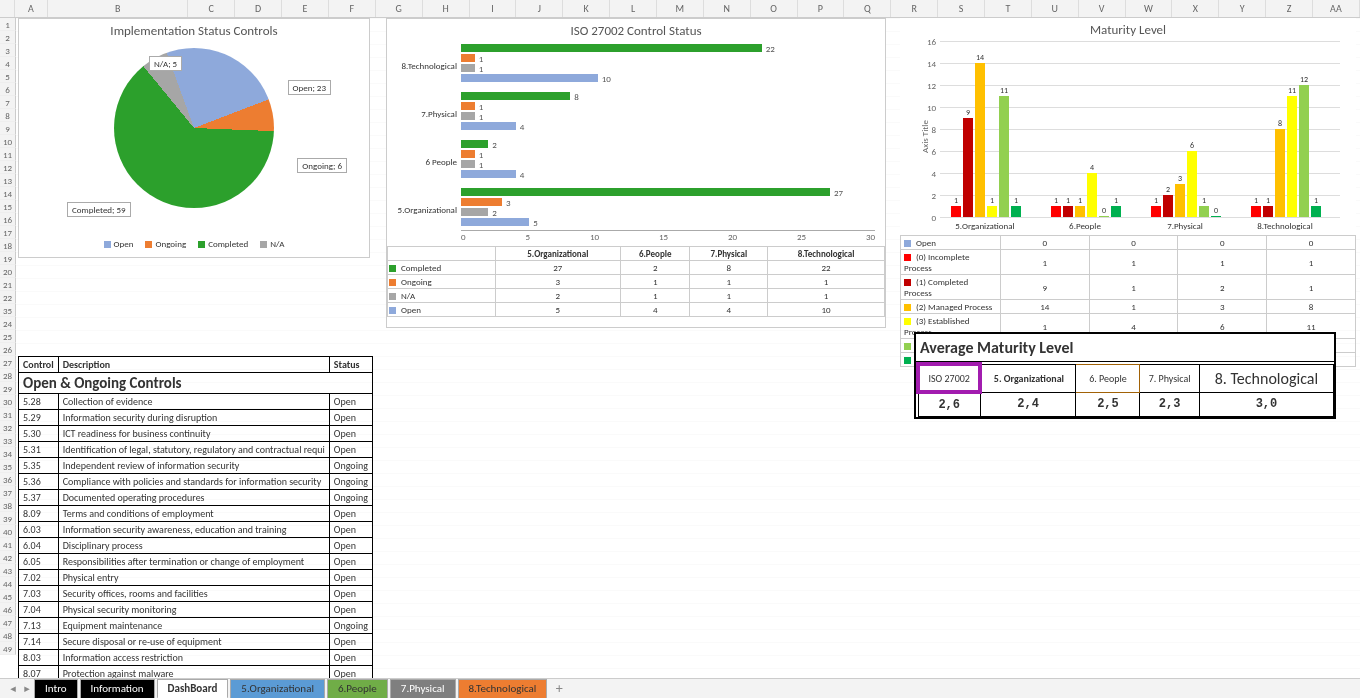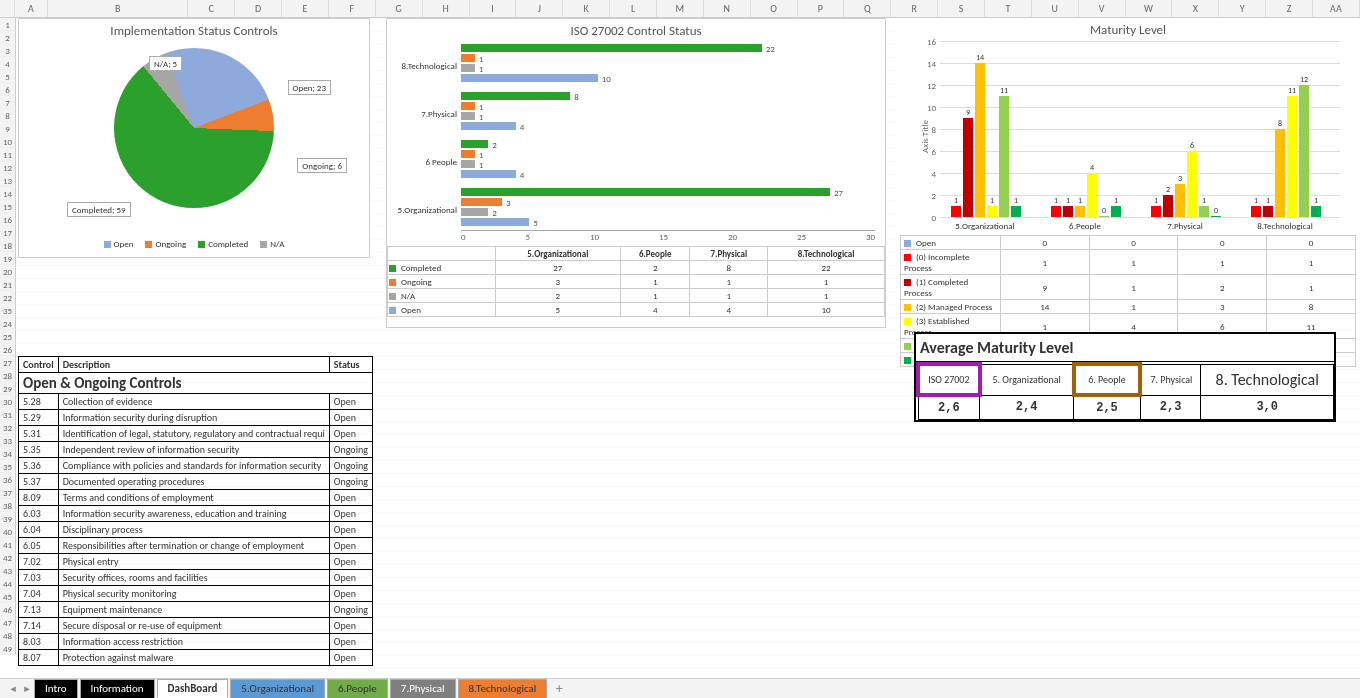--- a/index.html
+++ b/index.html
@@ -417,22 +417,22 @@
         </tbody>
       </table>
   </div>
 
   <div class="avg-tbl" style="left:898px; top:314px; width:422px;">
     <div class="avg-head" style="border-bottom:1px solid #000;">Average Maturity Level</div>
     <table style="width:100%; border-collapse:collapse;" id="avg-tbl">
         <tbody>
           <tr>
             <th style="border:4px solid #a21caf;font-size:10px;font-weight:normal;padding:3px">ISO 27002</th>
-            <th style="border:1px solid #000;font-size:10px;font-weight:normal;padding:3px">5. Organizational</th>
-            <th style="border:4px solid #a16207;font-size:10px;font-weight:normal;padding:7px">6. People</th>
+            <th style="border:1px solid #000;font-size:10px;font-weight:bold;padding:3px">5. Organizational</th>
+            <th style="border:1px solid #a16207;font-size:10px;font-weight:normal;padding:7px">6. People</th>
             <th style="border:1px solid #000;font-size:10px;font-weight:normal;padding:3px">7. Physical</th>
             <th style="border:1px solid #000;font-size:16px;font-weight:normal;padding:3px">8. Technological</th>
           </tr>
           <tr>
             <td class="avg-val" style="border:1px solid #000">2,6</td>
             <td class="avg-val" style="border:1px solid #000">2,4</td>
             <td class="avg-val" style="border:1px solid #000">2,5</td>
             <td class="avg-val" style="border:1px solid #000">2,3</td>
             <td class="avg-val" style="border:1px solid #000">3,0</td>
           </tr>
@@ -451,20 +451,25 @@
           <td colspan="3" class="controls-title">Open &amp; Ongoing Controls</td>
         </tr>
         <tr>
           <td style="width:40px">5.28</td>
           <td style="width:262px;overflow:hidden;white-space:nowrap">Collection of evidence</td>
           <td style="width:46px">Open</td>
         </tr>
         <tr>
           <td style="width:40px">5.29</td>
           <td style="width:262px;overflow:hidden;white-space:nowrap">Information security during disruption</td>
+          <td style="width:46px">Open</td>
+        </tr>
+        <tr>
+          <td style="width:40px">5.30</td>
+          <td style="width:262px;overflow:hidden;white-space:nowrap">ICT readiness for business continuity</td>
           <td style="width:46px">Open</td>
         </tr>
         <tr>
           <td style="width:40px">5.31</td>
           <td style="width:262px;overflow:hidden;white-space:nowrap">Identification of legal, statutory, regulatory and contractual requi</td>
           <td style="width:46px">Open</td>
         </tr>
         <tr>
           <td style="width:40px">5.35</td>
           <td style="width:262px;overflow:hidden;white-space:nowrap">Independent review of information security</td>

